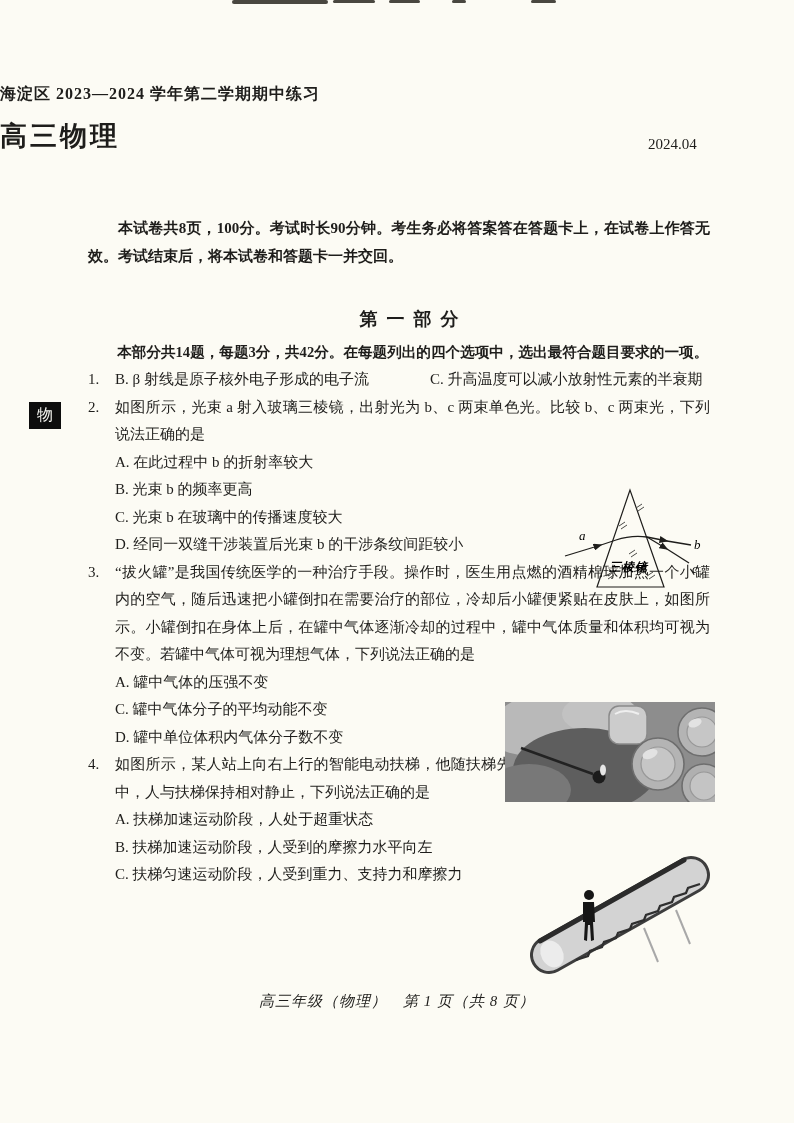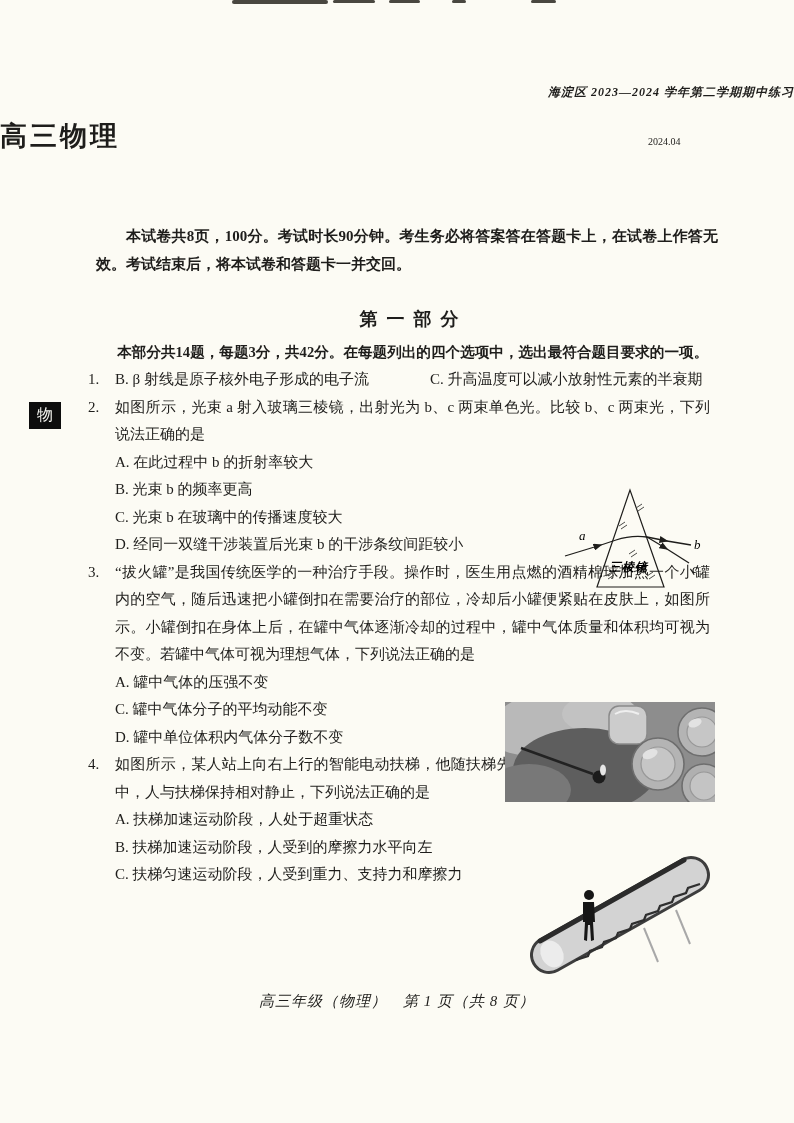--- a/index.html
+++ b/index.html
@@ -10,27 +10,27 @@
   }
   
   .artifact{position:absolute;top:0;background:#35332c;border-radius:2px;opacity:.9;}
   
   .side-tab{
     position:absolute;left:29px;top:402px;width:32px;height:27px;
     background:#0d0d0d;color:#f5f5f0;display:flex;align-items:center;justify-content:center;
     font-size:16px;letter-spacing:0;
   }
   
-  .region-title{position:absolute;top:84px;left:0;width:100%;text-align:right;
-    font-size:12px;font-weight:bold;letter-spacing:1px;font-style:italic;}
+  .region-title{position:absolute;top:84px;left:0;width:100%;text-align:left;
+    font-size:16px;font-weight:bold;letter-spacing:1px;}
   .subject-title{position:absolute;top:118px;left:0;width:100%;
     font-size:27px;font-weight:bold;letter-spacing:3px;}
-  .exam-date{position:absolute;top:136px;left:648px;font-size:10px;}
-  
-  .instructions{position:absolute;top:214px;left:88px;width:622px;margin:8px;
+  .exam-date{position:absolute;top:136px;left:648px;font-size:15px;}
+  
+  .instructions{position:absolute;top:214px;left:88px;width:622px;margin:0;
     font-size:15px;line-height:28px;font-weight:bold;text-indent:2em;text-align:justify;}
   
   .part-heading{position:absolute;top:295px;left:0;width:100%;margin:12px;text-align:center;
     font-size:18px;font-weight:bold;letter-spacing:9px;text-indent:9px;}
   .part-intro{position:absolute;top:340px;left:88px;width:640px;margin:0;
     font-size:14.6px;line-height:24px;font-weight:bold;text-indent:2em;white-space:nowrap;}
   
   .questions{position:absolute;top:366px;left:88px;width:622px;font-size:15px;line-height:27.5px;}
   .q{position:relative;}
   .q-stem{position:relative;padding-left:27px;text-align:justify;}

